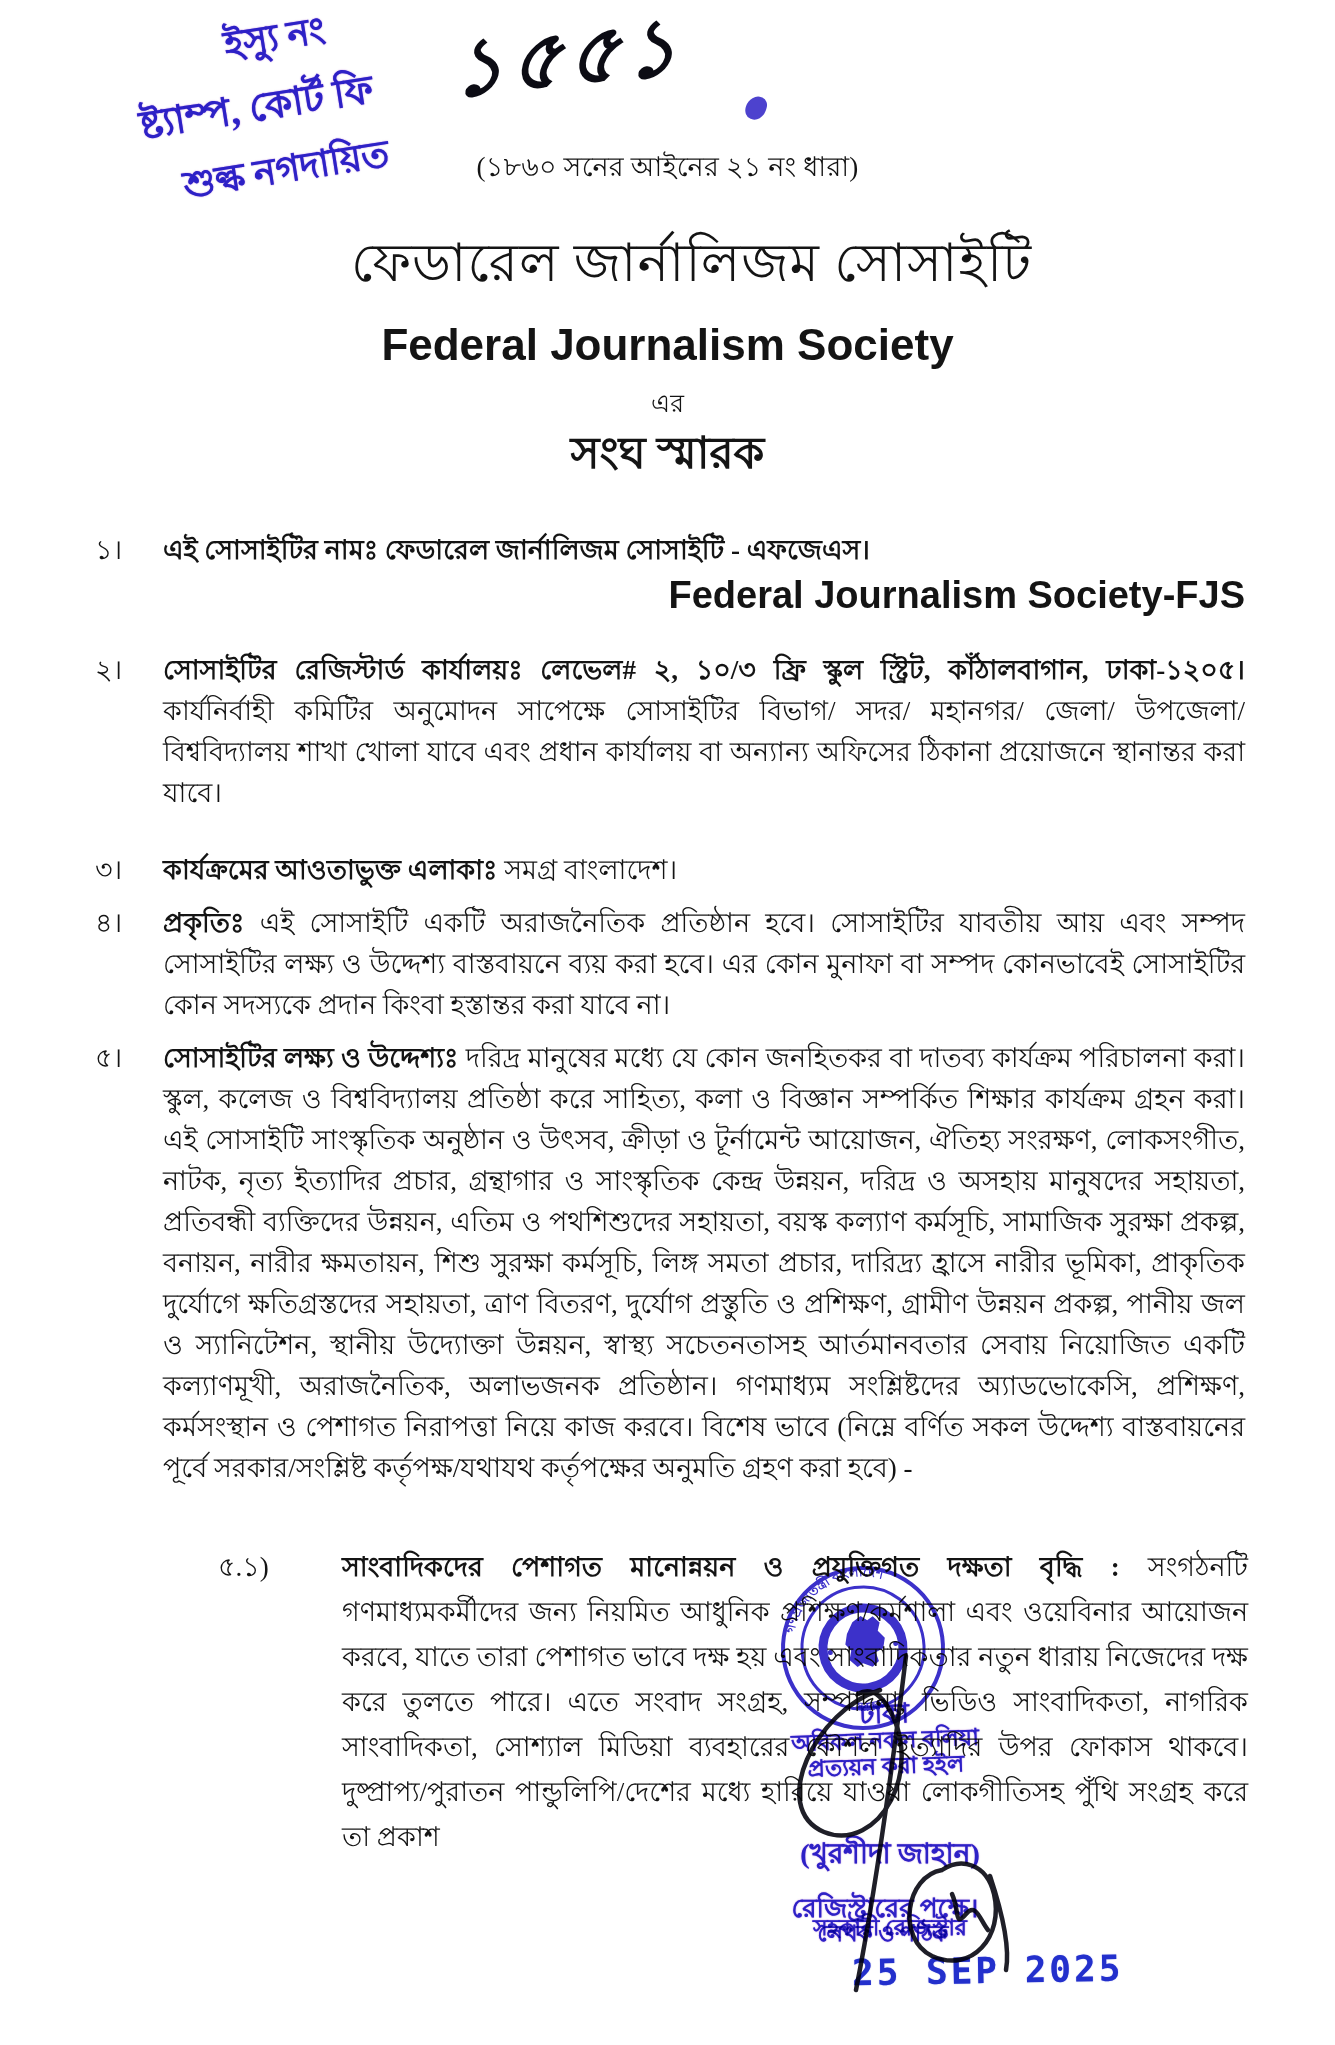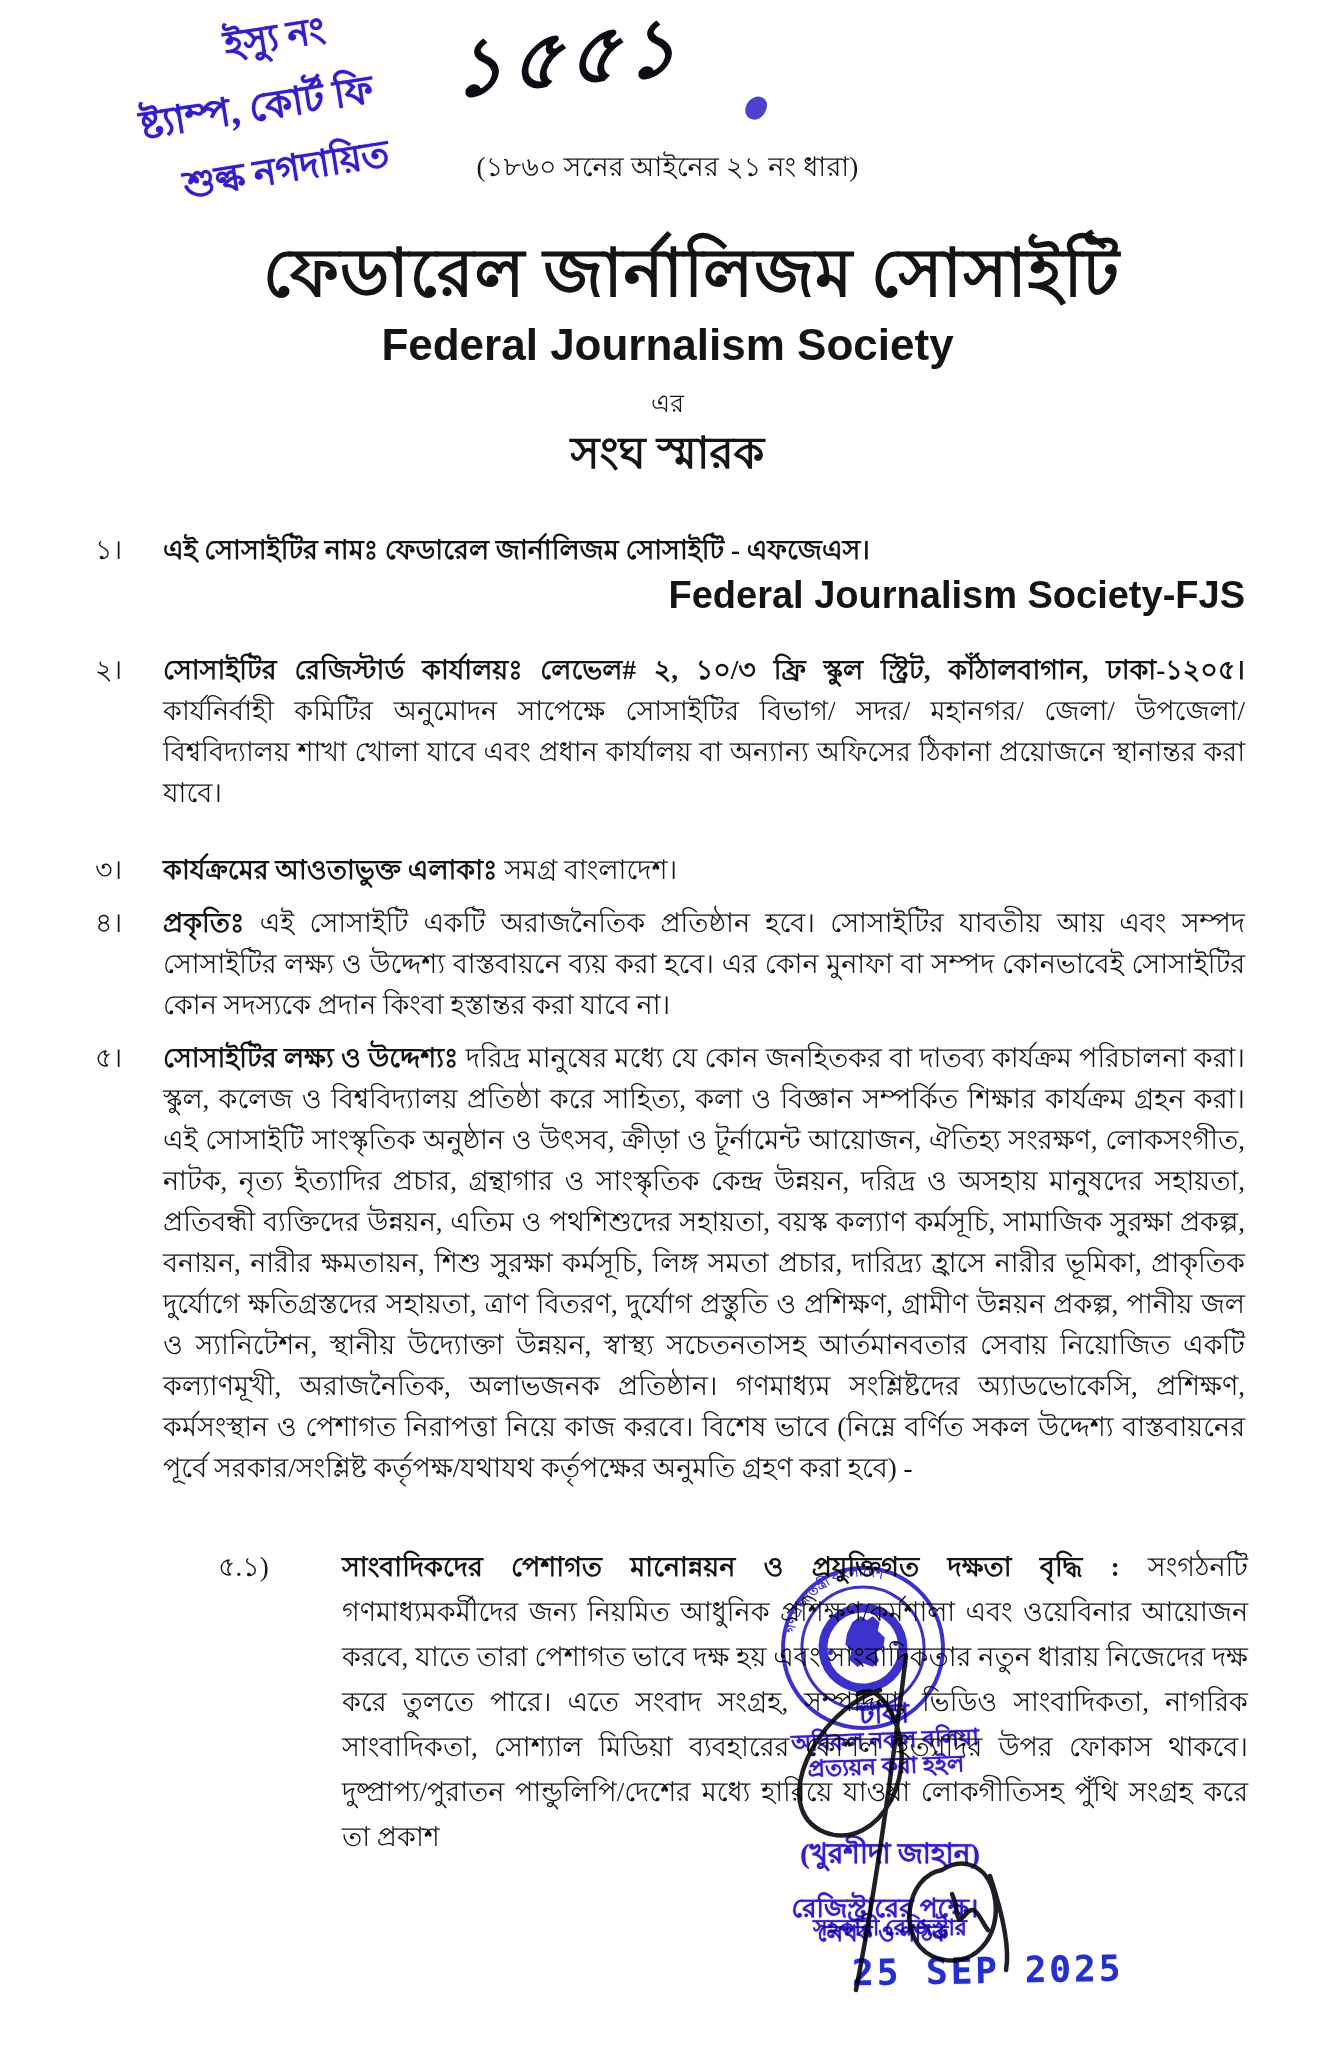--- a/index.html
+++ b/index.html
@@ -7,21 +7,21 @@
     position:relative;width:1335px;height:2045px;margin:0 auto;
     background:#ffffff;overflow:hidden;
     font-family:"Liberation Serif","DejaVu Serif",serif;color:#141414;
   }
   .abs{position:absolute;}
   .center{position:absolute;left:0;right:0;text-align:center;}
 
   
   .act-line{font-size:27px;letter-spacing:.2px;}
   
-  .title-bn{font-size:67px;font-weight:bold;letter-spacing:1px;margin-left:48px;}
+  .title-bn{font-size:53px;font-weight:normal;letter-spacing:1px;margin-left:48px;}
   .title-en{font-size:44px;font-weight:bold;font-family:"Liberation Sans","DejaVu Sans",sans-serif;text-align:center;}
   .word-er{font-size:25px;}
   .memo-title{font-size:44px;font-weight:bold;}
 
   
   .item{position:absolute;left:95px;width:1150px;display:flex;}
   .item-no{width:68px;flex:none;font-size:27px;line-height:41px;}
   .item-body{flex:1;font-size:27px;line-height:41px;text-align:justify;}
   .item-body b{font-weight:bold;}
   .fjs-line{position:absolute;left:163px;width:1082px;text-align:right;

